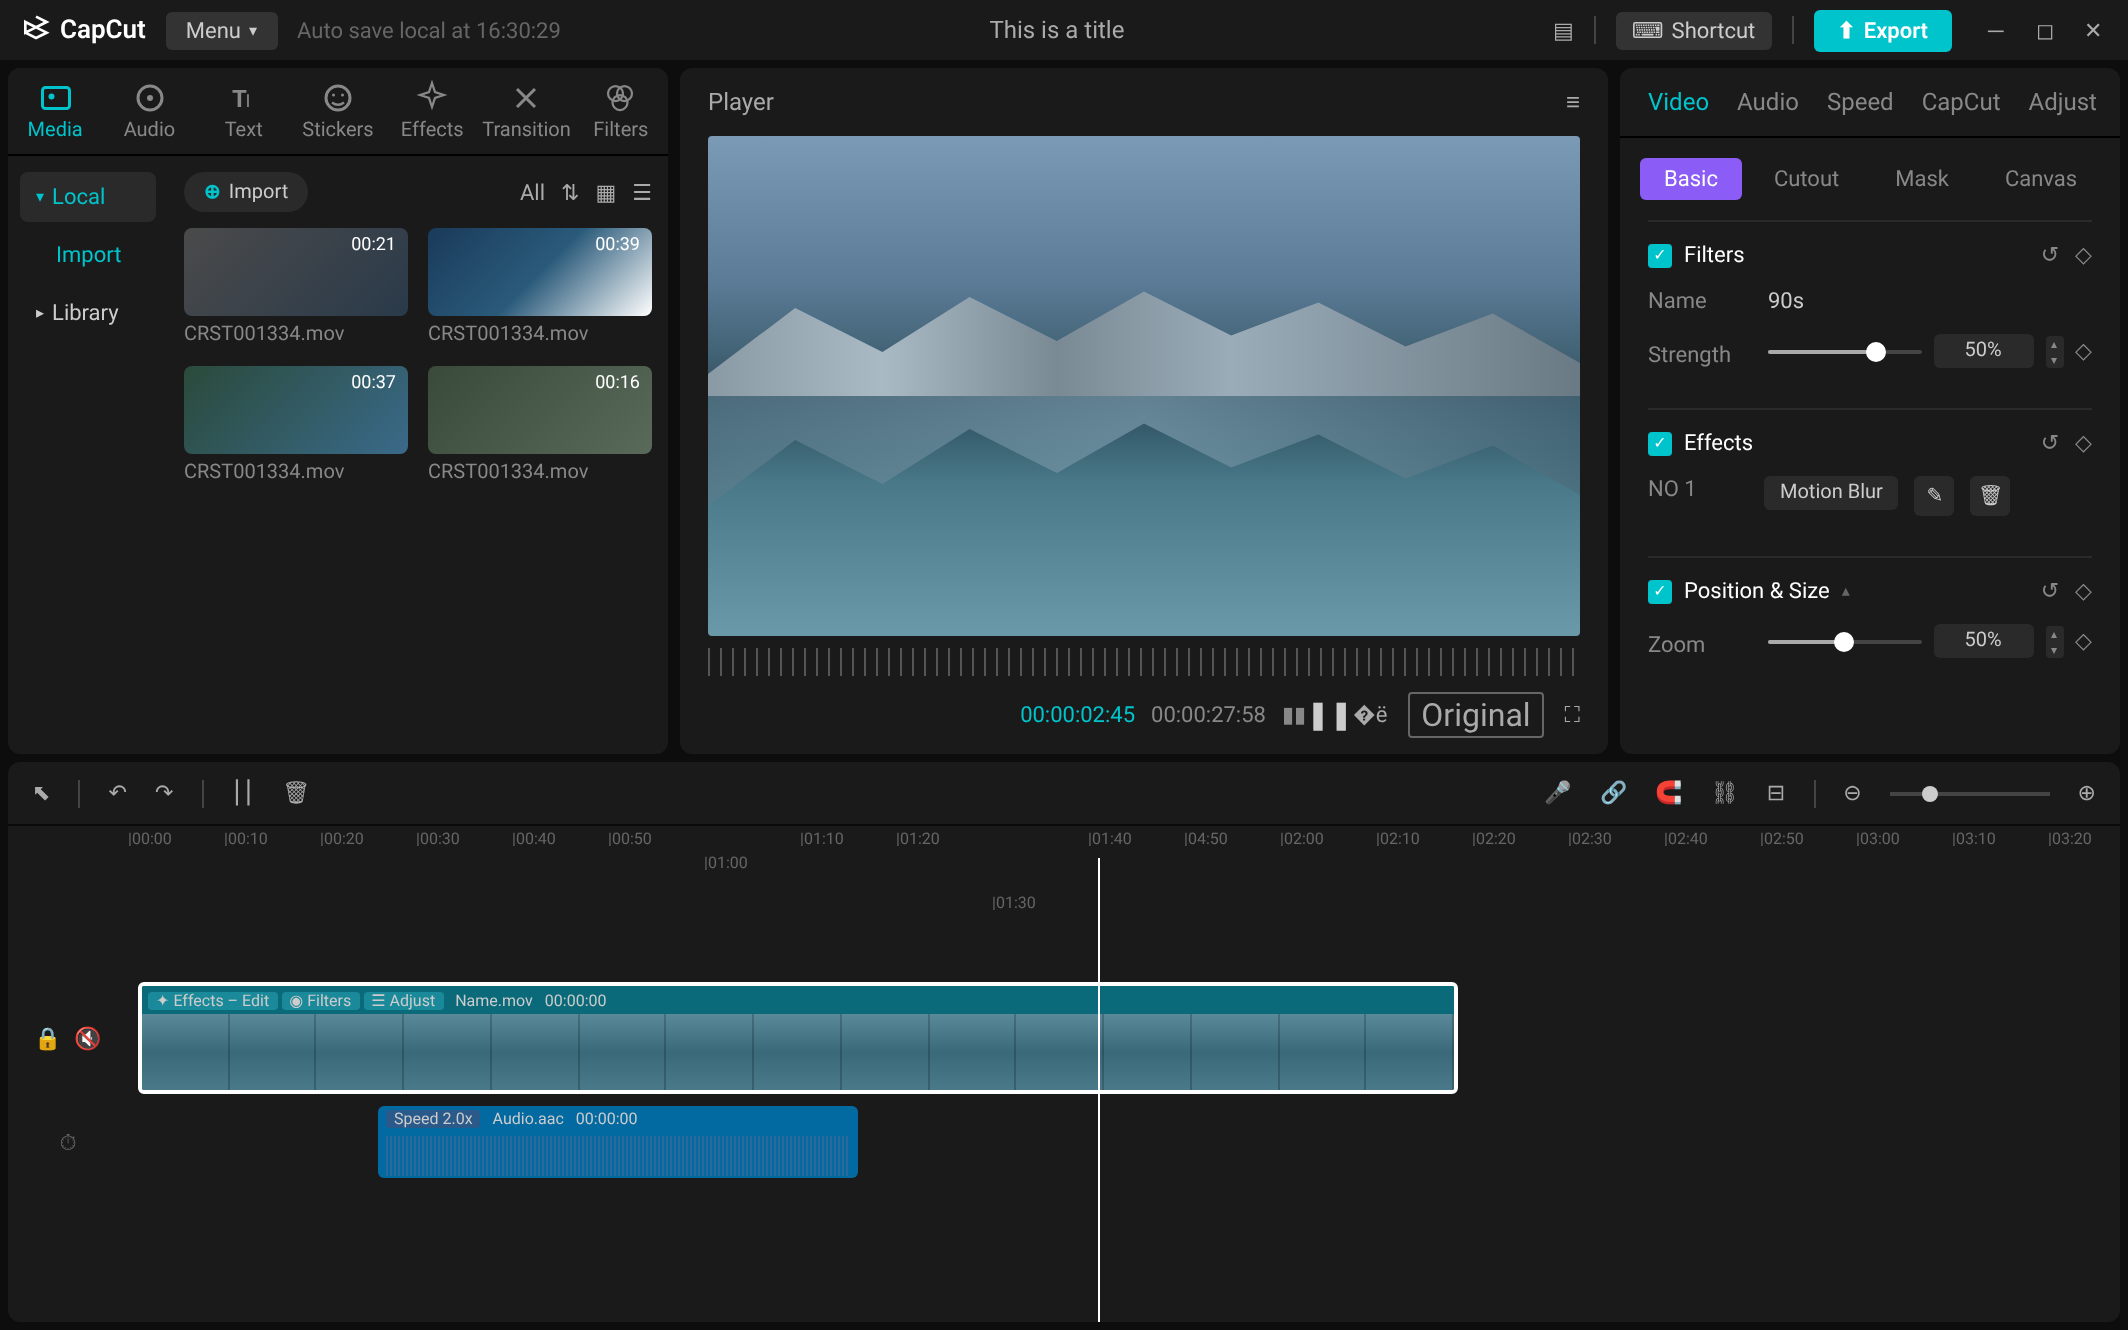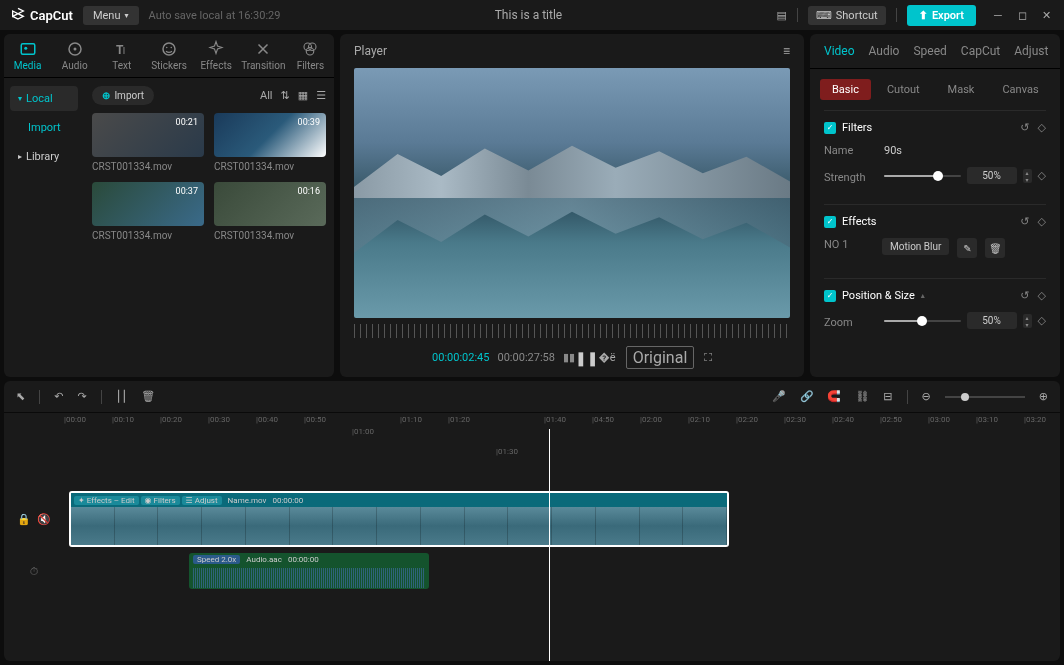--- a/index.html
+++ b/index.html
@@ -41,34 +41,34 @@
 .thumb2{background:linear-gradient(135deg,#1a3a5a 0%,#2a5a7a 50%,#fff 100%)}
 .thumb3{background:linear-gradient(135deg,#2a4a3a 0%,#3a6a8a 100%)}
 .thumb4{background:linear-gradient(135deg,#3a4a3a 0%,#5a6a5a 100%)}
 .media-item .name{font-size:10px;color:#888}
 .player-panel{flex:1}
 .player-header{padding:10px 14px;display:flex;justify-content:space-between;align-items:center;color:#aaa;font-size:12px}
 .player-viewport{flex:1;margin:0 14px;background:linear-gradient(180deg,#7a9ab5 0%,#5a7a95 30%,#3a5a6a 48%,#2a4a5a 52%,#4a7a8a 70%,#6a9aaa 100%);border-radius:2px;position:relative}
 .mountains{position:absolute;top:30%;left:0;right:0;height:22%;background:linear-gradient(90deg,#8a9aa5 0%,#aabac5 20%,#7a8a95 40%,#9aacb8 60%,#6a7a85 100%);clip-path:polygon(0 80%,10% 20%,20% 60%,30% 10%,40% 50%,50% 5%,60% 45%,70% 15%,80% 55%,90% 25%,100% 70%,100% 100%,0 100%)}
 .mountains2{position:absolute;top:52%;left:0;right:0;height:22%;background:linear-gradient(90deg,#5a7a8a 0%,#7a9aaa 50%,#4a6a7a 100%);clip-path:polygon(0 0,10% 60%,20% 20%,30% 70%,40% 30%,50% 75%,60% 35%,70% 65%,80% 25%,90% 55%,100% 10%,100% 100%,0 100%);opacity:0.7;transform:scaleY(-1)}
 .timecode-ruler{height:14px;margin:6px 14px 0;background:repeating-linear-gradient(90deg,#555 0,#555 1px,transparent 1px,transparent 6px)}
-.player-controls{padding:8px 14px;display:flex;align-items:center;justify-content:center}
+.player-controls{padding:8px 14px;display:flex;align-items:center;justify-content:flex-end}
 .pc-left{display:flex;gap:8px;align-items:center;font-size:11px}
 .tc-cur{color:#00c4cc}
 .tc-tot{color:#888}
 .pc-center{color:#ccc}
 .pc-right{display:flex;gap:10px;align-items:center;color:#aaa}
 .orig-btn{border:1px solid #666;padding:1px 6px;border-radius:2px;font-size:16px}
 .inspector-panel{width:250px}
 .insp-tabs{display:flex;gap:14px;padding:10px 14px;border-bottom:1px solid #000;font-size:12px}
 .insp-tab{cursor:pointer;color:#888}
 .insp-tab.active{color:#00c4cc}
 .insp-subtabs{display:flex;padding:10px;gap:4px;justify-content:space-around}
 .insp-subtab{padding:4px 12px;border-radius:3px;cursor:pointer;color:#888;font-size:11px}
-.insp-subtab.active{background:#7f1d1d;color:#fff}
+.insp-subtab.active{background:#8b5cf6;color:#fff}
 .insp-body{flex:1;overflow-y:auto;padding:0 14px}
 .insp-section{padding:10px 0;border-top:1px solid #2a2a2a}
 .insp-sec-head{display:flex;align-items:center;justify-content:space-between;margin-bottom:10px}
 .insp-sec-title{display:flex;align-items:center;gap:6px;font-size:11px;color:#fff}
 .chk{width:12px;height:12px;background:#00c4cc;border-radius:2px;display:flex;align-items:center;justify-content:center;font-size:8px;color:#fff}
 .insp-sec-actions{display:flex;gap:8px;color:#888}
 .insp-row{display:flex;align-items:flex-end;gap:10px;margin-bottom:10px;font-size:11px}
 .insp-label{color:#888;width:50px}
 .insp-value{color:#ccc}
 .slider-wrap{flex:1;display:flex;align-items:center;gap:6px}
@@ -96,21 +96,21 @@
 .tl-row{display:flex;align-items:center;height:60px}
 .tl-row.audio{height:44px}
 .tl-row-head{width:60px;display:flex;align-items:center;justify-content:center;gap:6px;color:#666}
 .tl-row-head .ico{cursor:pointer;font-size:11px}
 .tl-row-body{flex:1;position:relative;height:100%}
 .video-clip{position:absolute;left:5px;width:660px;top:2px;bottom:2px;border:2px solid #fff;border-radius:3px;background:#1a4a5a;overflow:hidden}
 .clip-badges{position:absolute;top:0;left:0;right:0;height:14px;background:#0a6a7a;display:flex;gap:2px;padding:1px 3px;font-size:8px;align-items:center;z-index:2}
 .clip-badge{background:#1a8a9a;padding:0 4px;border-radius:2px;display:flex;align-items:center;gap:2px}
 .clip-frames{position:absolute;top:14px;bottom:0;left:0;right:0;display:flex}
 .frame{flex:1;background:linear-gradient(180deg,#5a8a9a 0%,#3a6a7a 50%,#4a7a8a 100%);border-right:1px solid rgba(0,0,0,0.2)}
-.audio-clip{position:absolute;left:125px;width:240px;top:4px;bottom:4px;background:#14532d;border-radius:3px;overflow:hidden}
+.audio-clip{position:absolute;left:125px;width:240px;top:4px;bottom:4px;background:#0369a1;border-radius:3px;overflow:hidden}
 .audio-badges{display:flex;gap:2px;padding:2px 4px;font-size:8px}
 .audio-badge{background:#2a5a8a;padding:0 4px;border-radius:2px}
 .waveform{height:20px;background:repeating-linear-gradient(90deg,#3a6a9a 0,#3a6a9a 1px,transparent 1px,transparent 2px);margin:2px 4px;opacity:0.7}
 .sep{width:1px;height:14px;background:#444}
 svg{fill:currentColor}
 </style>
 </head>
 <body>
 
 <div class="titlebar">

